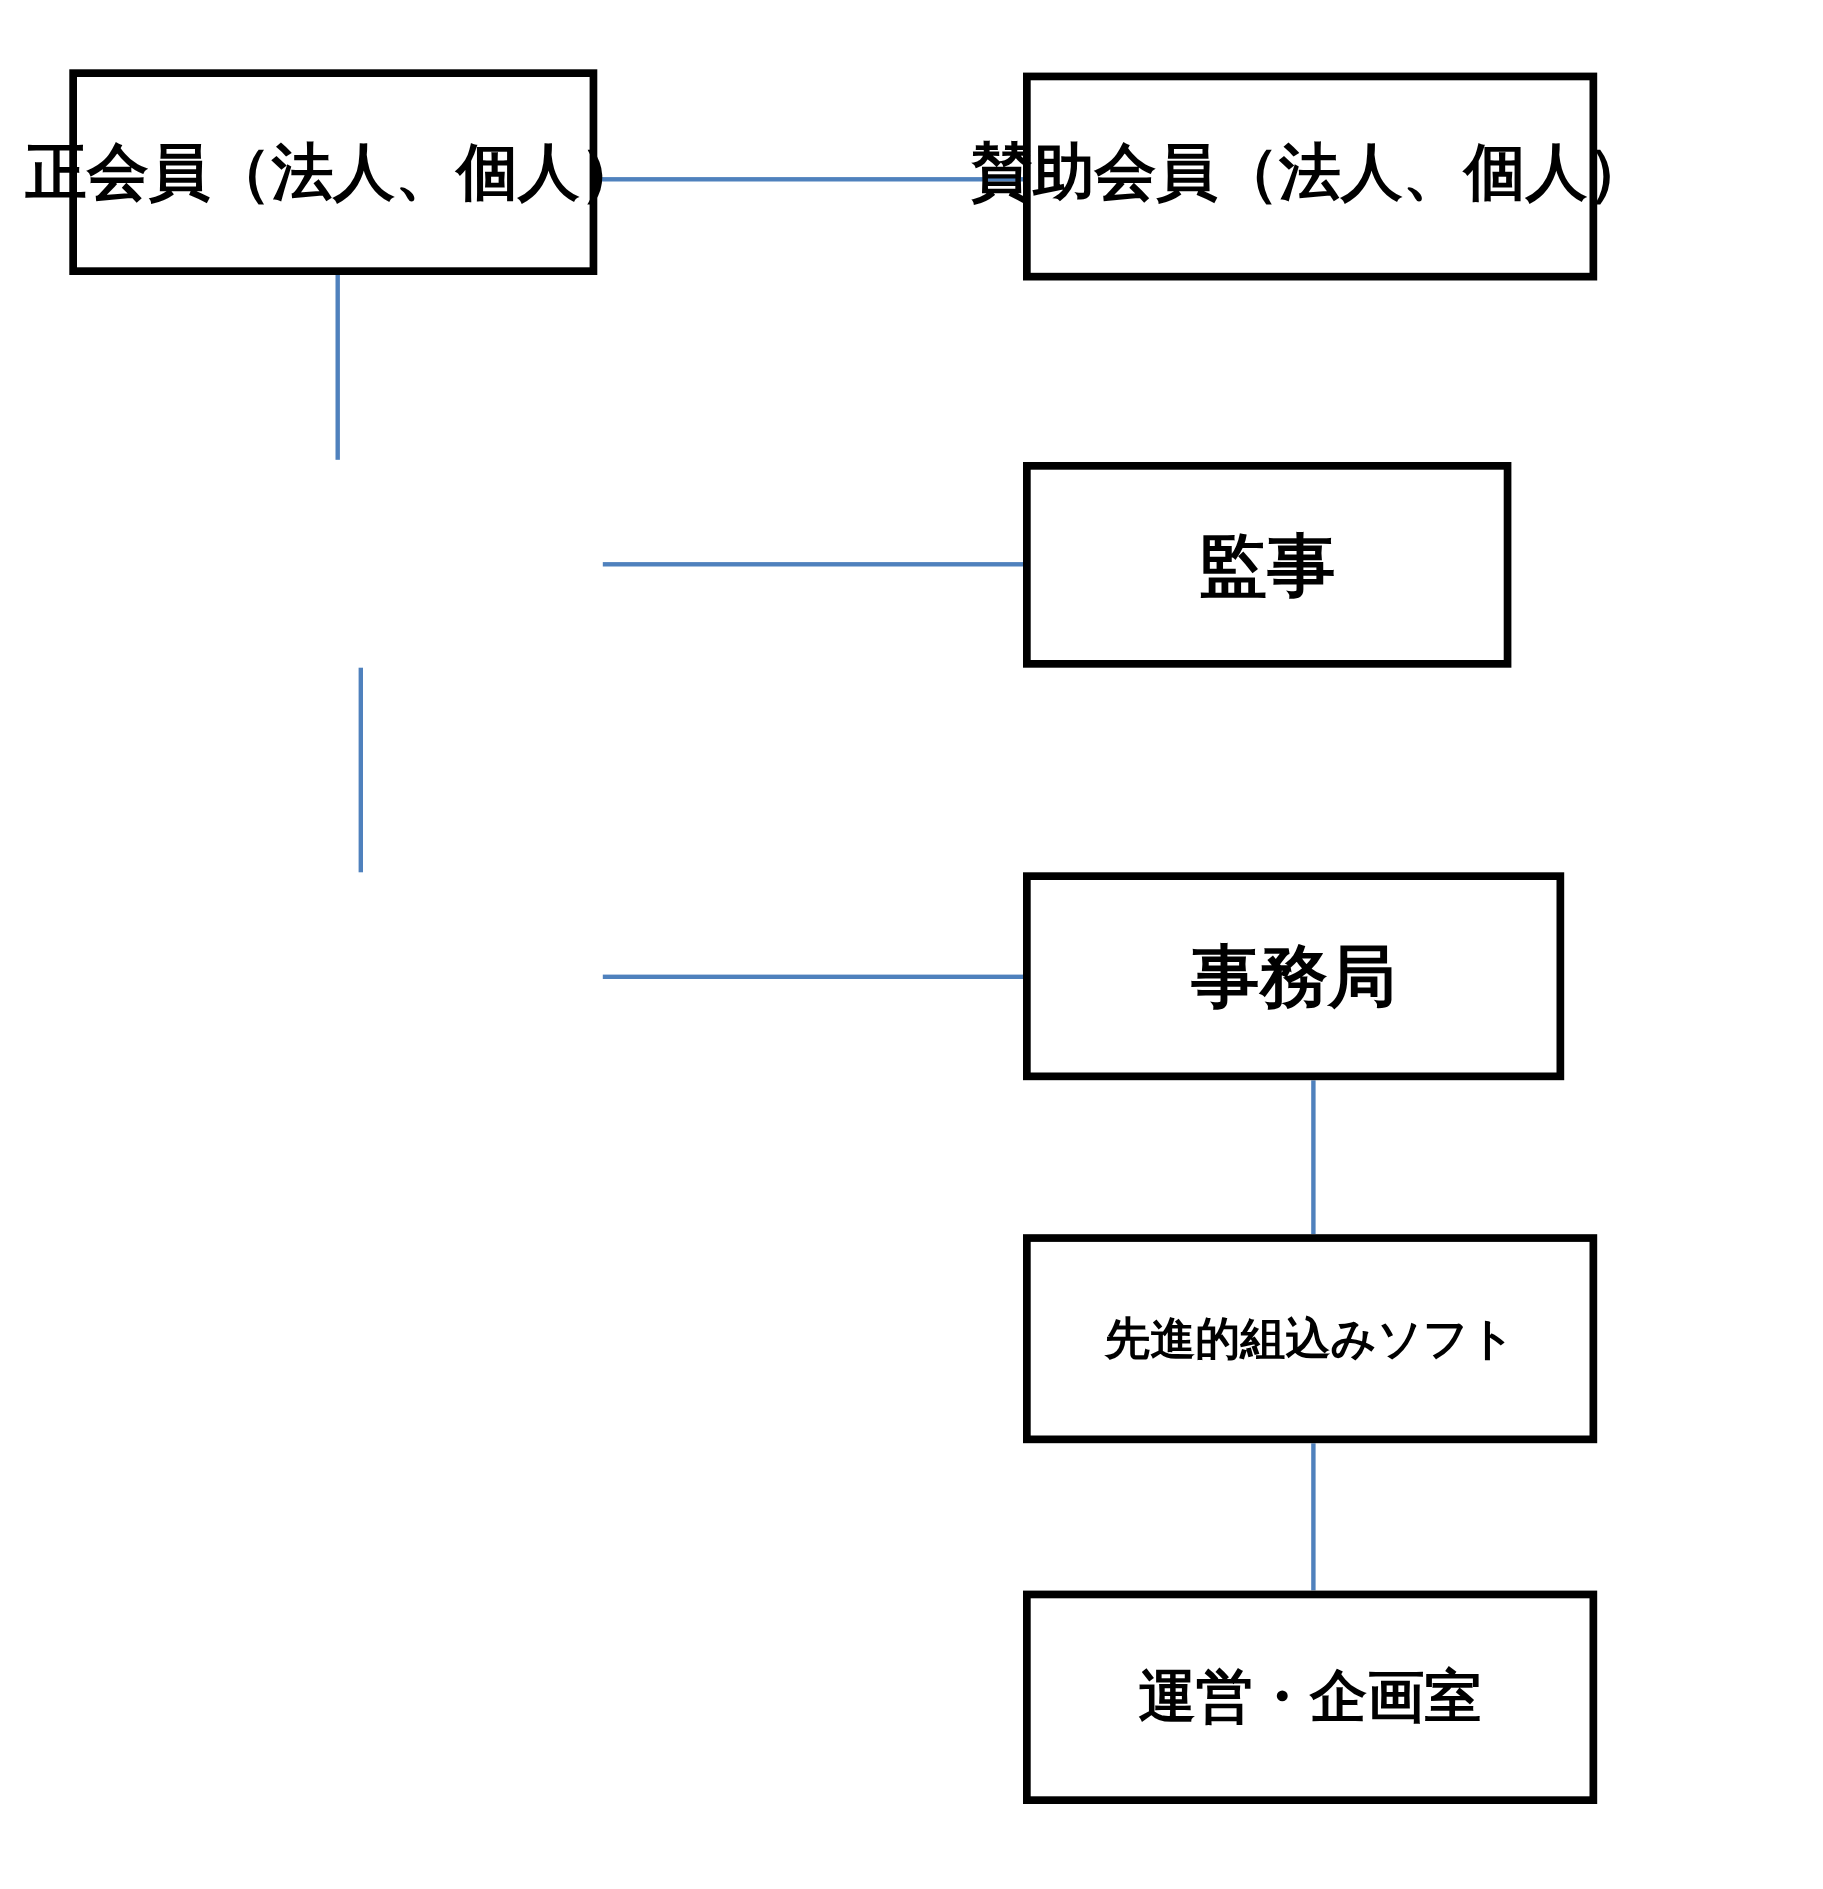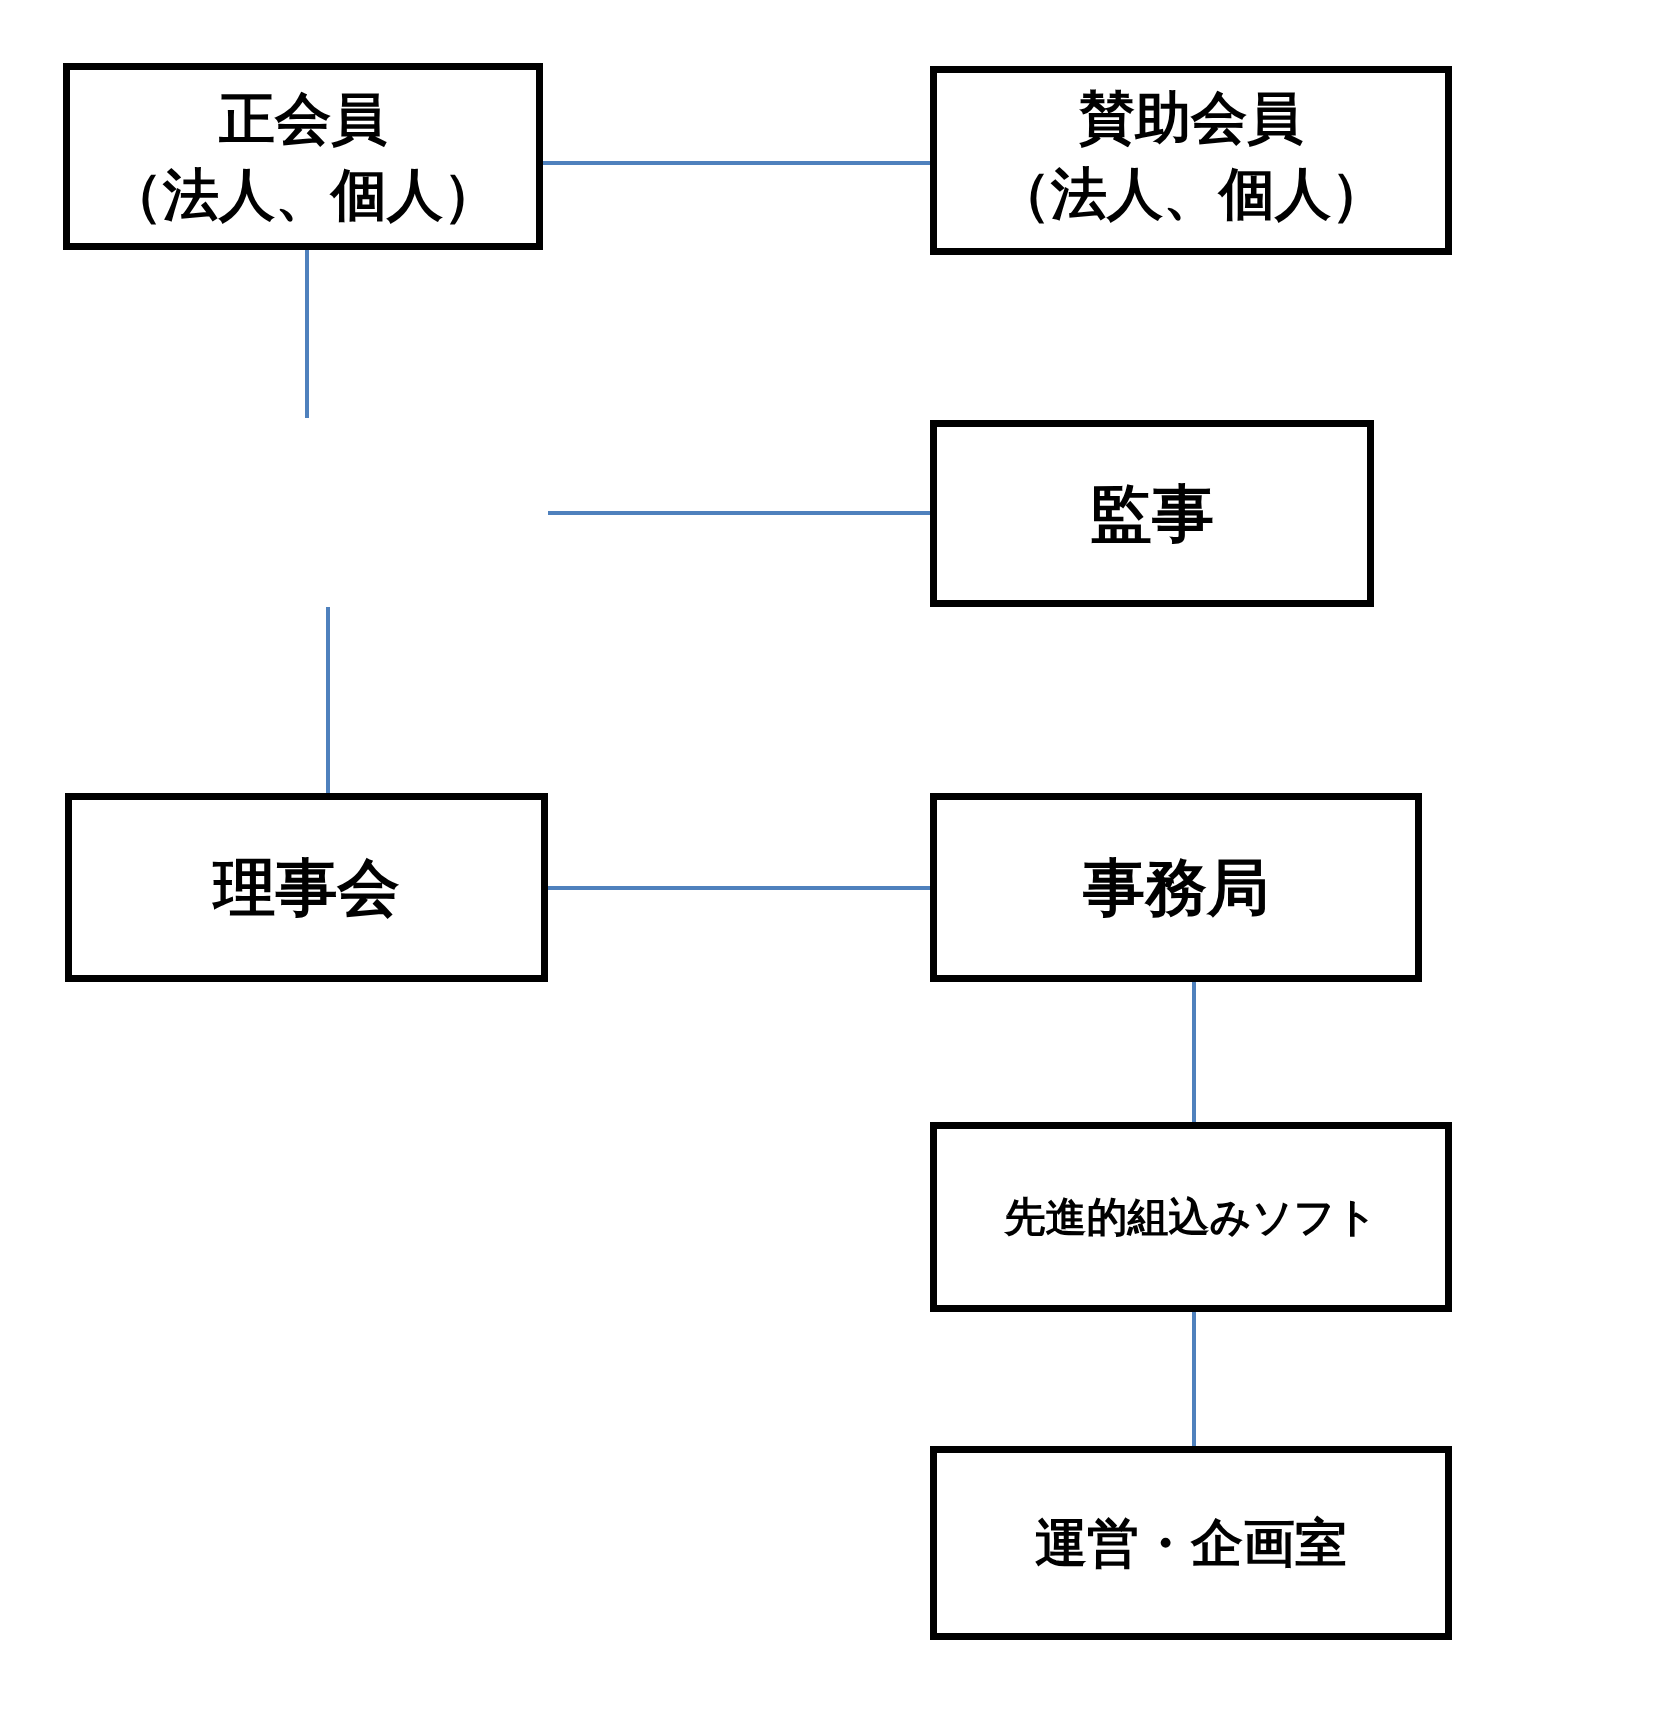--- a/index.html
+++ b/index.html
@@ -15,21 +15,21 @@
     font-family: "DejaVu Sans", sans-serif;
     color: #000000;
     overflow: hidden;
   }
   .node {
     position: absolute;
     box-sizing: border-box;
     border: 7px solid #000000;
     background: #ffffff;
     display: flex;
-    flex-direction: column;
+    flex-direction: row;
     align-items: center;
     justify-content: center;
     text-align: center;
     font-weight: bold;
     line-height: 1.35;
   }
   .node .line { display: block; white-space: nowrap; }
 
   
   .node-regular   { left: 63px;  top: 63px;  width: 480px; height: 187px; font-size: 56px; }
@@ -76,23 +76,20 @@
   <div class="node node-supporting">
     <span class="line">賛助会員</span>
     <span class="line">（法人、個人）</span>
   </div>
 
 
   <div class="node node-auditor">
     <span class="line">監事</span>
   </div>
 
-  <div class="node node-board">
-    <span class="line">理事会</span>
-  </div>
 
   <div class="node node-secretariat">
     <span class="line">事務局</span>
   </div>
 
   <div class="node node-training">
     <span class="line">先進的組込みソフト</span>
   </div>
 
   <div class="node node-operations">

